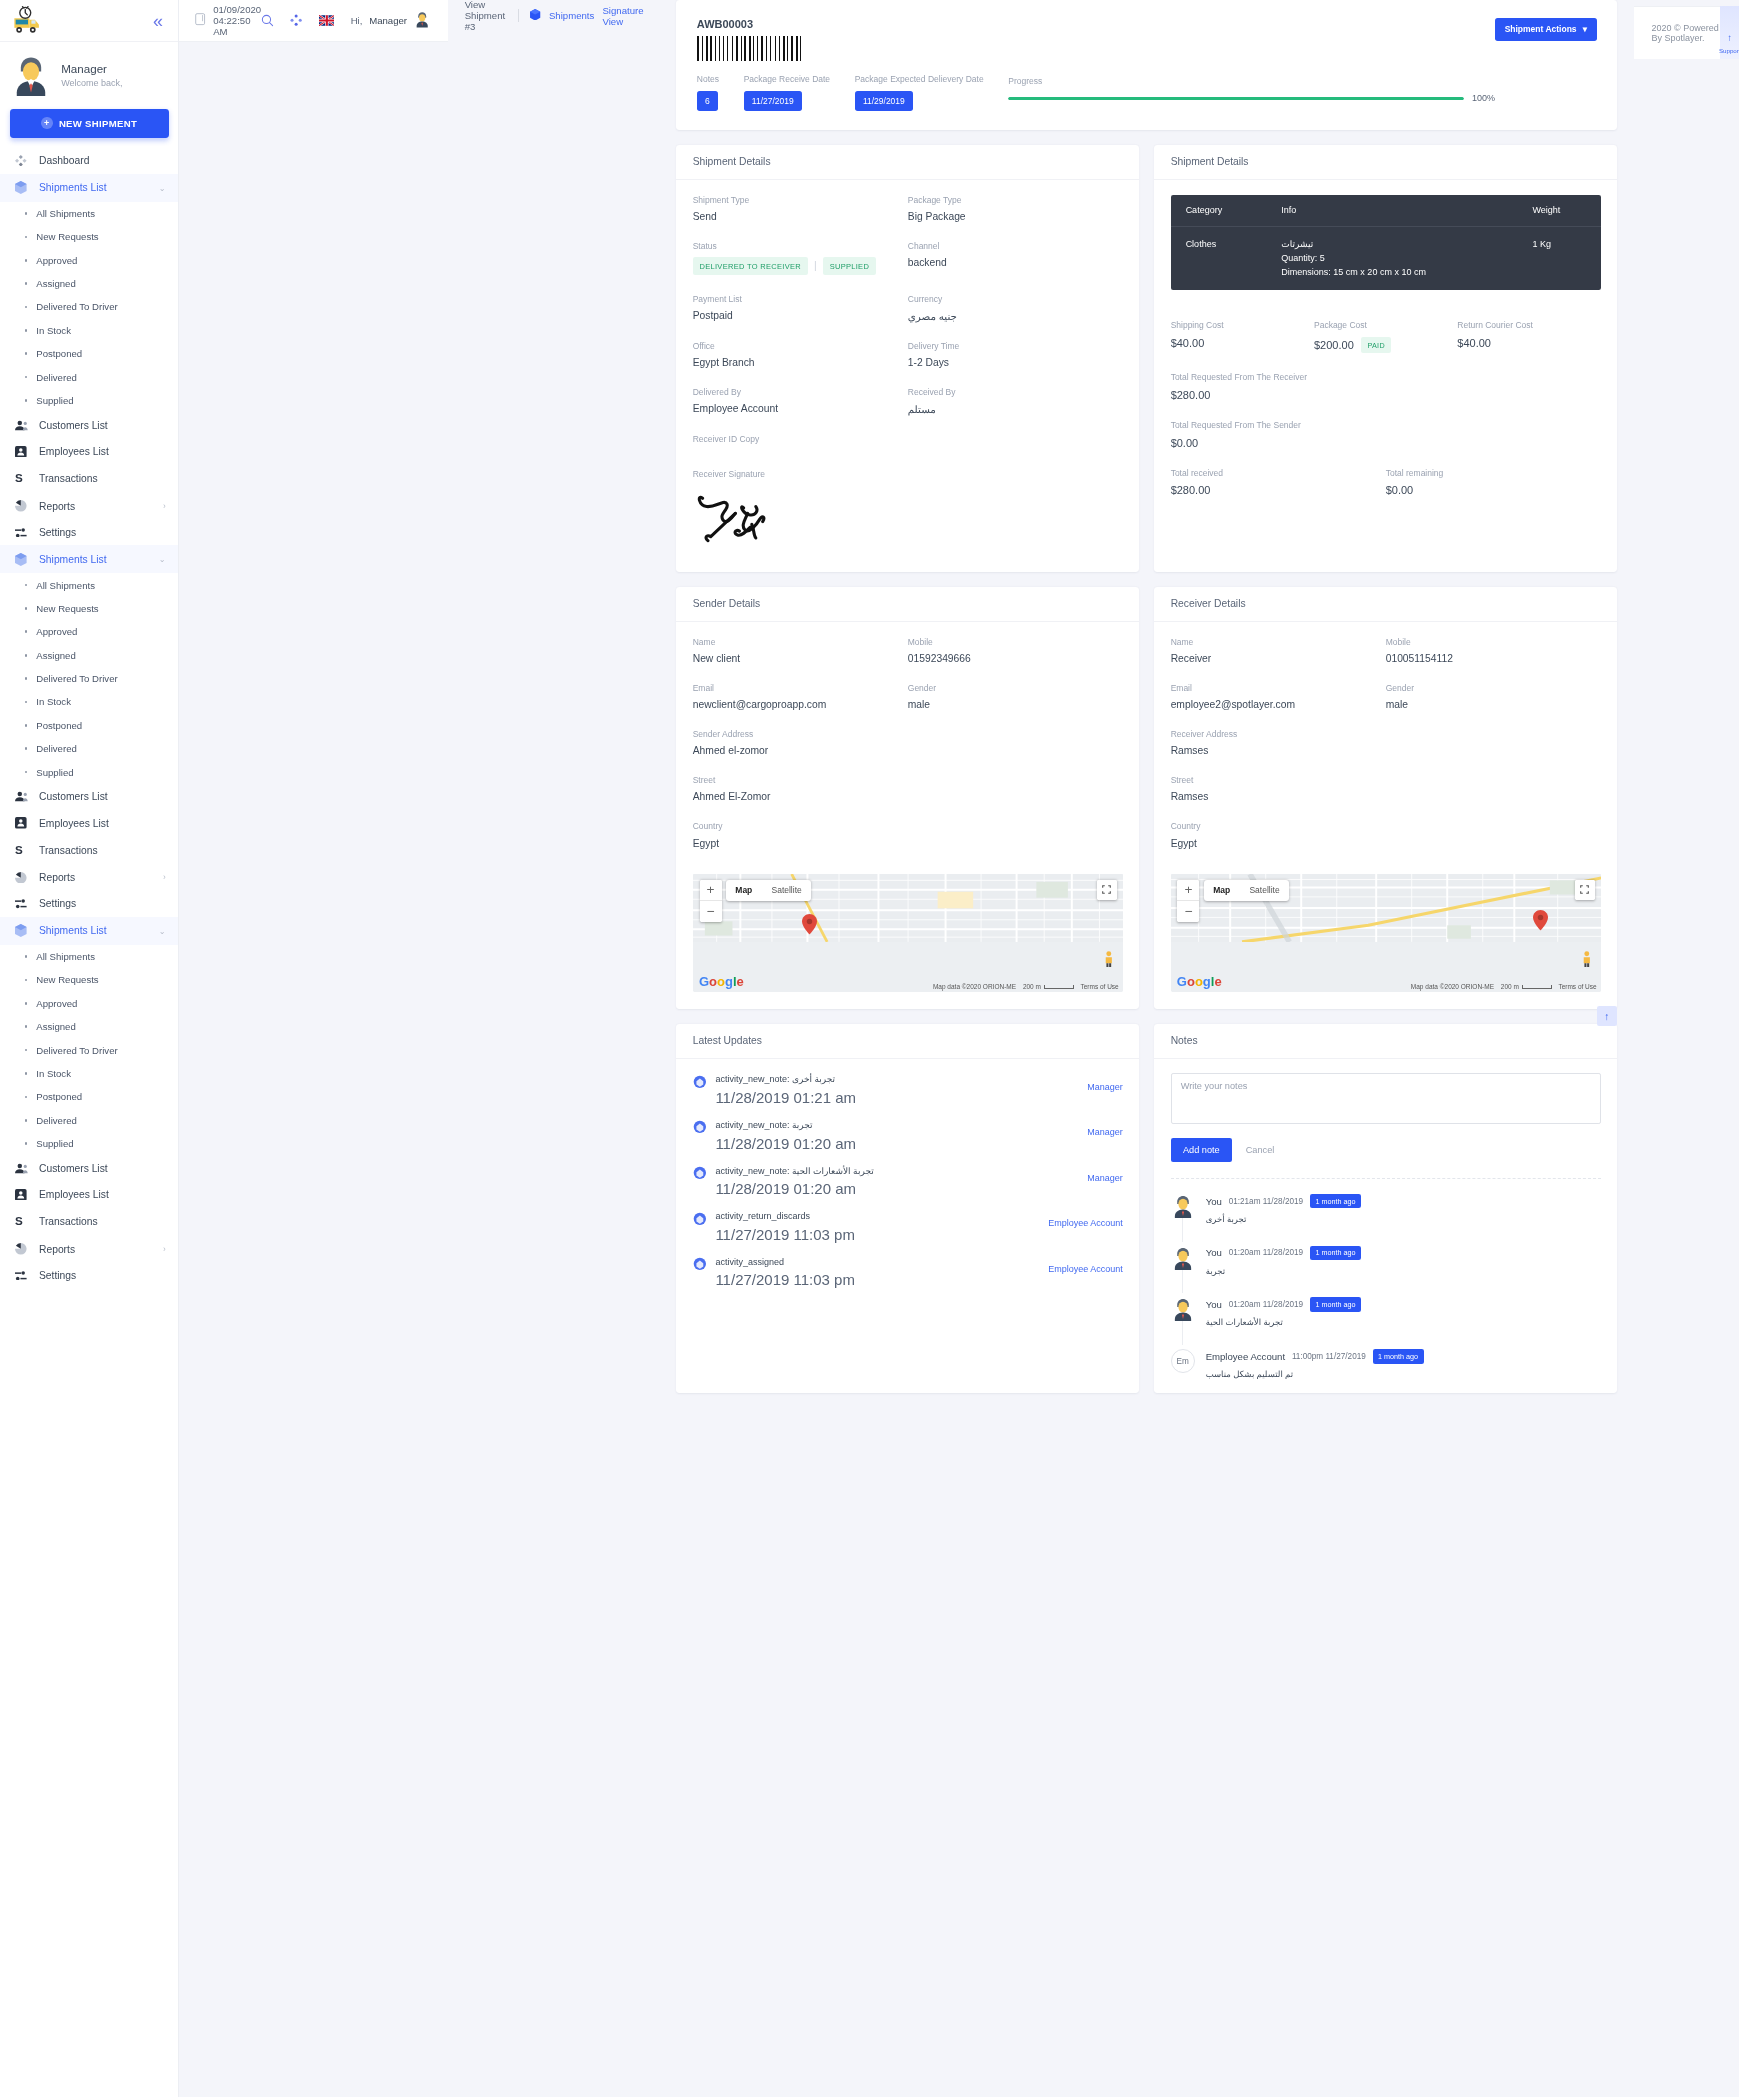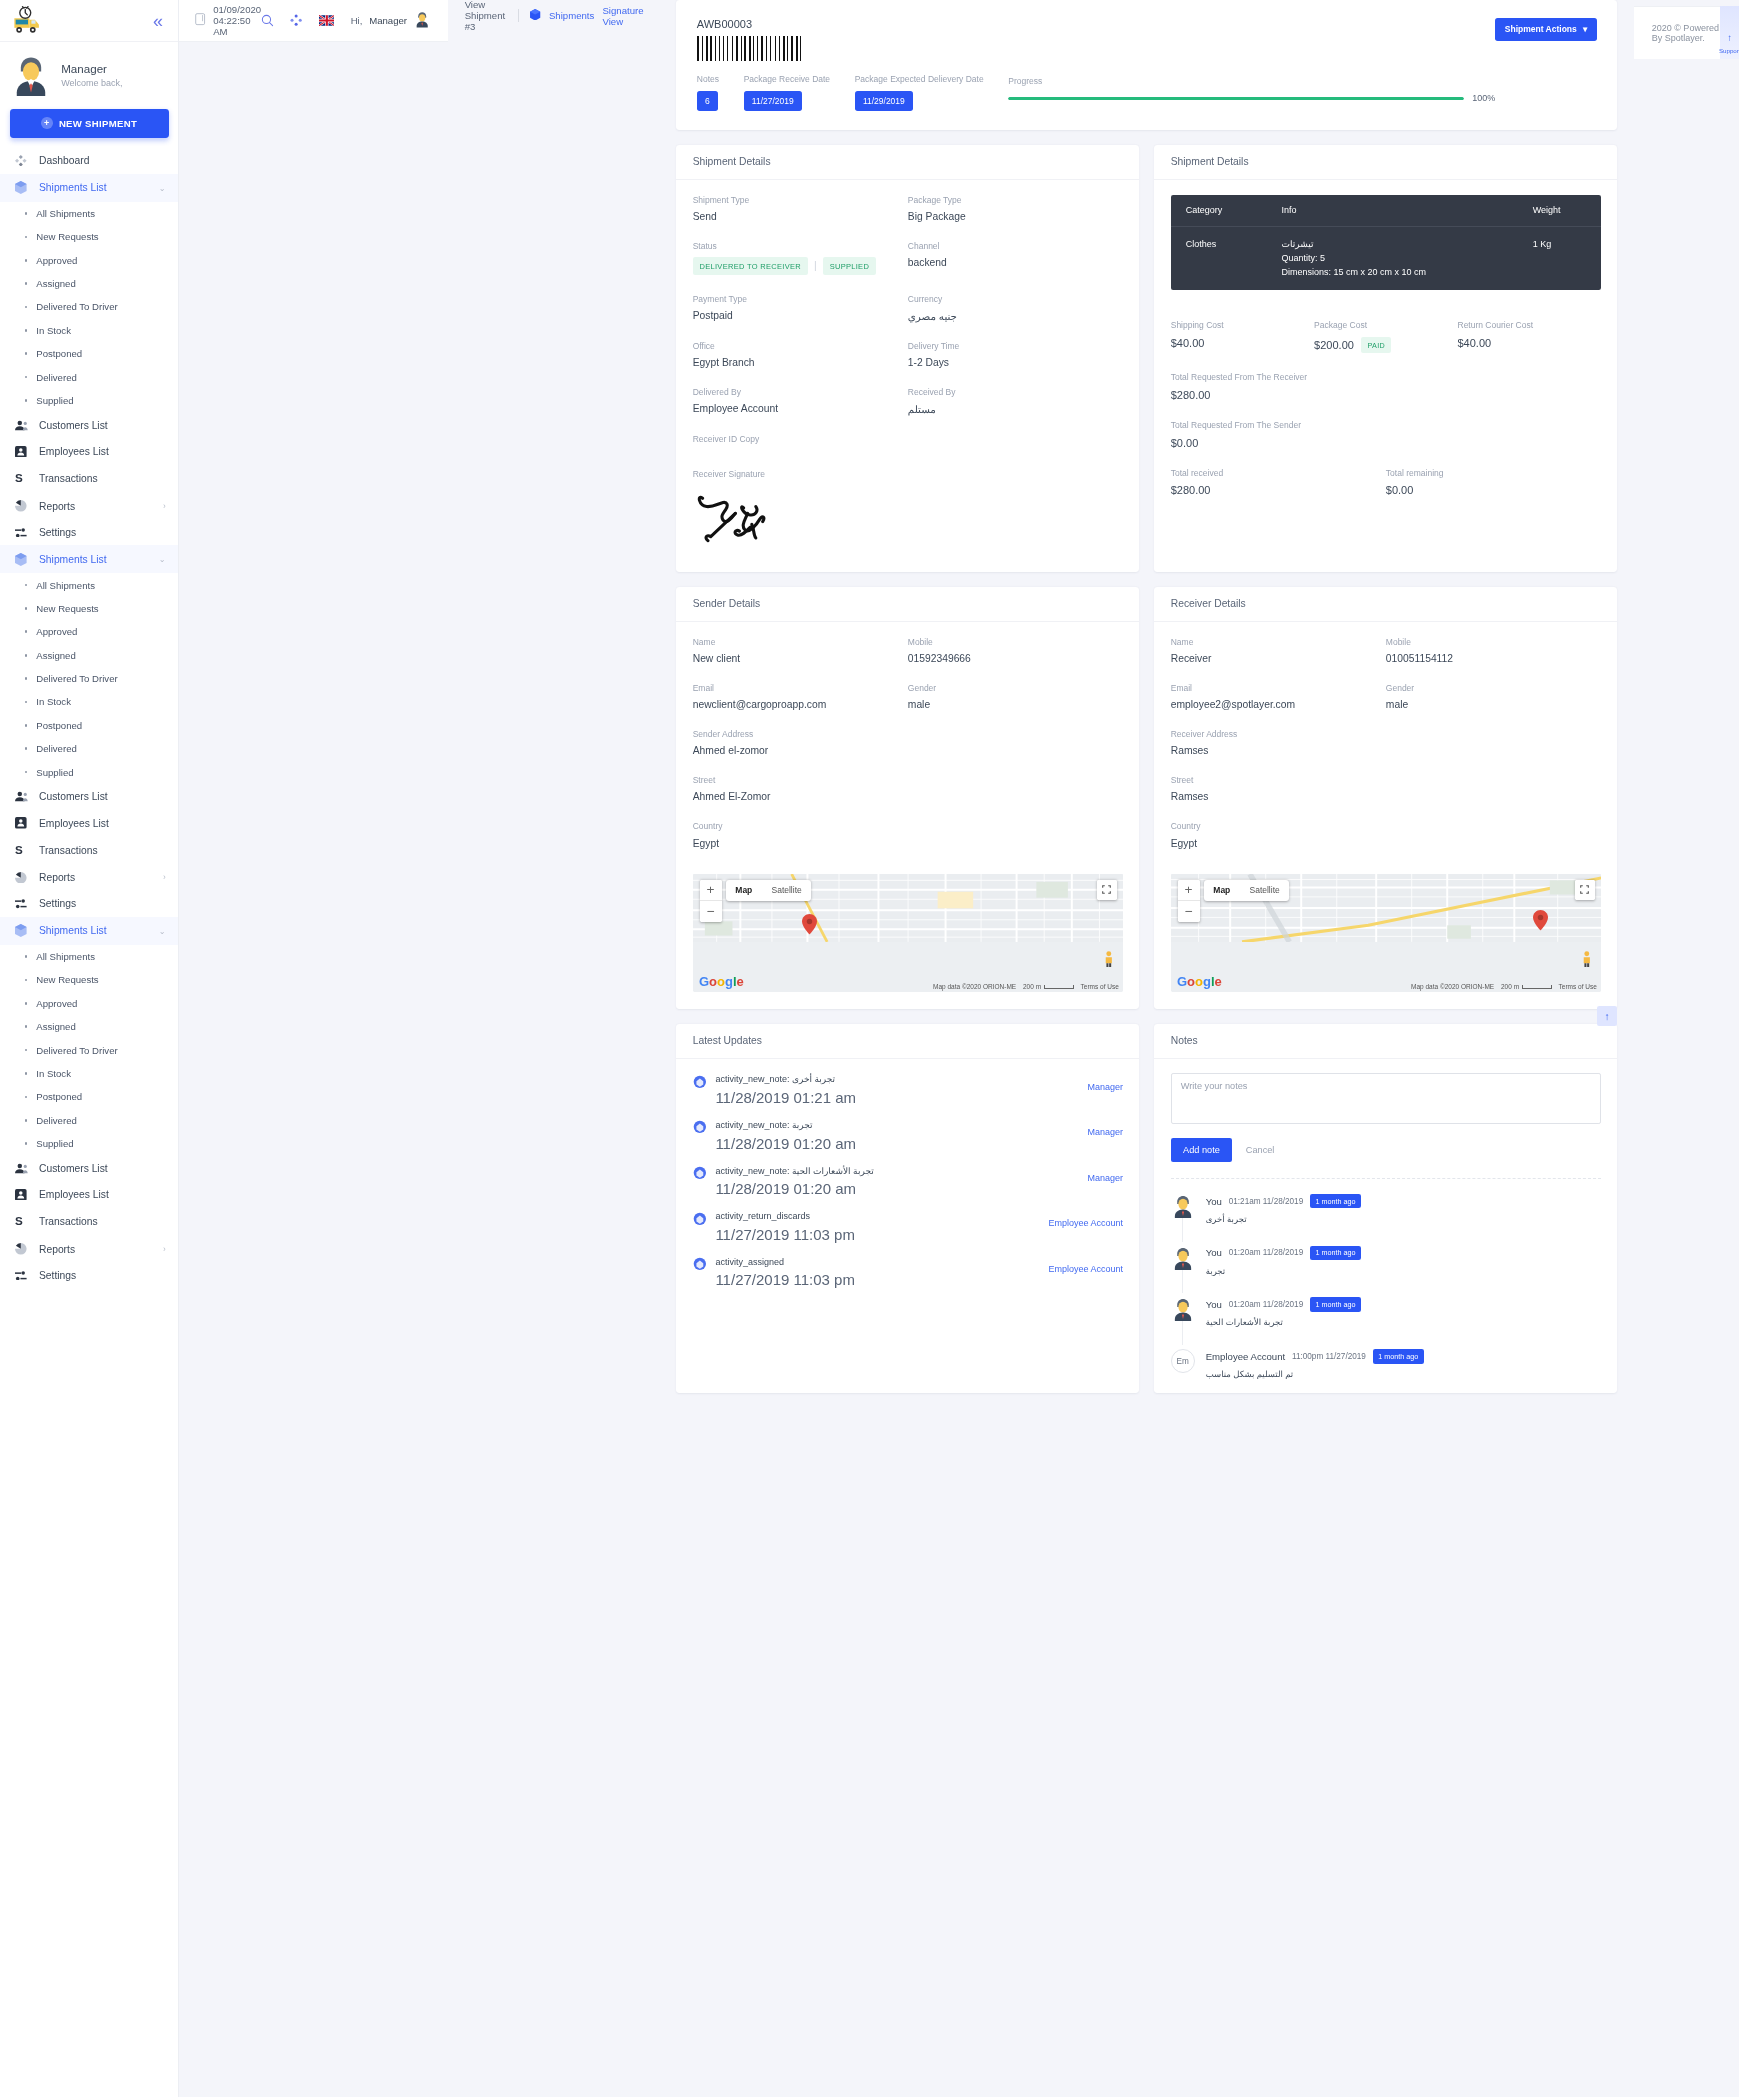--- a/index.html
+++ b/index.html
@@ -118,21 +118,21 @@
     margin-bottom: 15px;
   }
   .card-head {
     padding: 11.6px 16.4px; font-size: 10.3px; color: #5a6577;
     border-bottom: 0.7px solid #f0f1f5;
   }
   .card-body { padding: 15px 16.4px 18px 16.4px; }
 
   
   .hdr-card { display: flex; justify-content: space-between; padding: 18px 20.5px 19px 20.5px; }
-  .awb { font-size: 11px; color: #3c4858; margin-bottom: 6.2px; }
+  .awb { font-size: 11px; color: #3c4858; margin-bottom: 6.2px; font-weight: bold; }
   .barcode { height: 24.6px; display: flex; align-items: flex-end; margin-bottom: 13.7px; }
   .barcode i { display: block; background: #111; margin-right: 1px; height: 24.6px; }
   .meta-row { display: flex; align-items: flex-start; gap: 0; }
   .meta-col { margin-right: 24.6px; }
   .meta-lb { font-size: 8.5px; color: #9aa2b1; margin-bottom: 6.8px; white-space: nowrap; }
   .pill {
     background: #2a55f5; color: #fff; border-radius: 2.7px;
     font-size: 8.5px; padding: 4.8px 8.2px; display: inline-block;
     min-width: 20.5px; text-align: center;
   }
@@ -808,21 +808,21 @@
                 </div>
                 <div class="fld">
                   <div class="fld-lb">Status</div>
                   <div class="fld-val"><span class="badge-green">DELIVERED TO RECEIVER</span><span class="badge-sep">|</span><span class="badge-green">SUPPLIED</span></div>
                 </div>
                 <div class="fld">
                   <div class="fld-lb">Channel</div>
                   <div class="fld-val"><span>backend</span></div>
                 </div>
                 <div class="fld">
-                  <div class="fld-lb">Payment Type</div>
+                  <div class="fld-lb">Payment List</div>
                   <div class="fld-val"><span>Postpaid</span></div>
                 </div>
                 <div class="fld">
                   <div class="fld-lb">Currency</div>
                   <div class="fld-val"><span class="rtl">جنيه مصري</span></div>
                 </div>
                 <div class="fld">
                   <div class="fld-lb">Office</div>
                   <div class="fld-val"><span>Egypt Branch</span></div>
                 </div>

